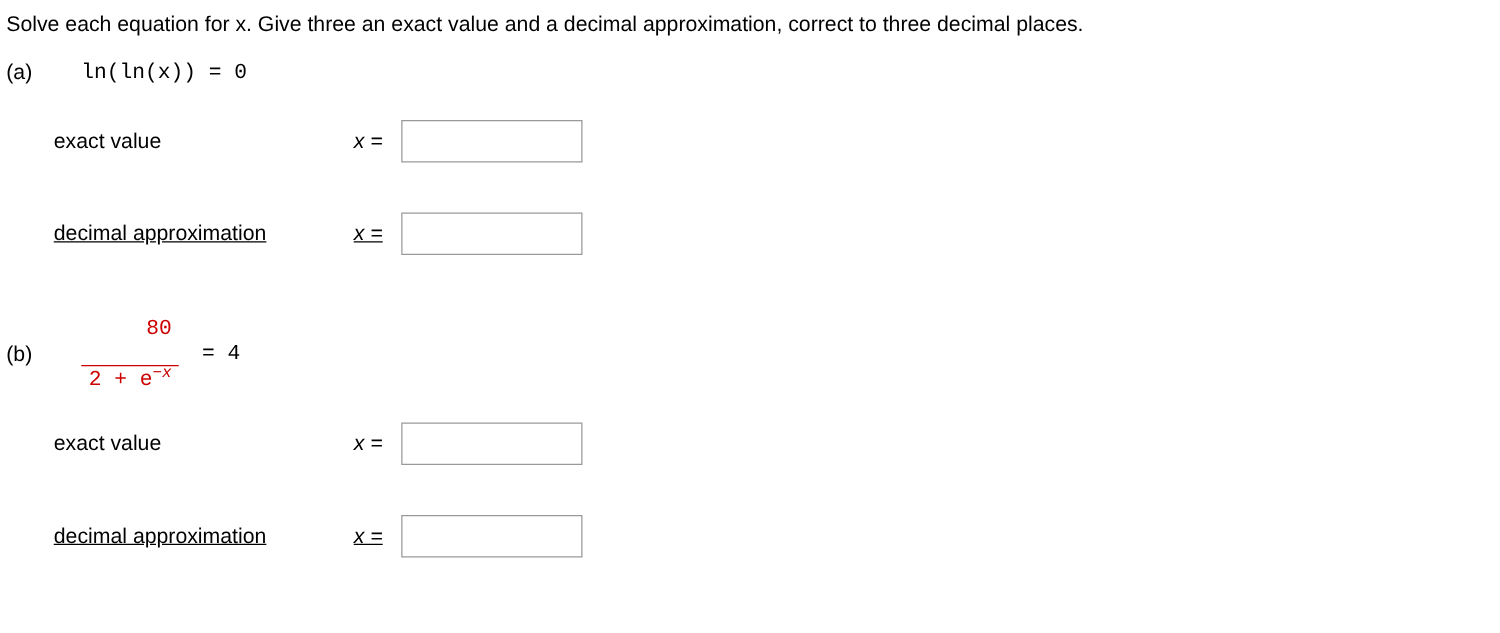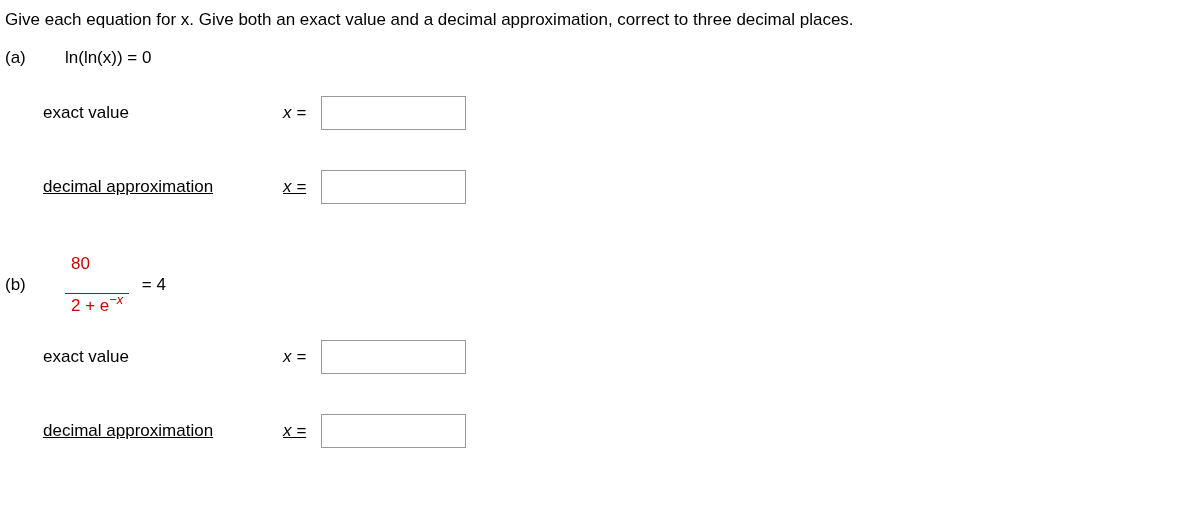--- a/index.html
+++ b/index.html
@@ -24,21 +24,21 @@
     .problem-header {
       display: flex;
       align-items: center;
       margin-bottom: 28px;
     }
     .part-label {
       width: 60px;
       flex-shrink: 0;
     }
     .equation {
-      font-family: Liberation Sans, sans-serif;
+      font-family: Liberation Mono, monospace;
     }
     .answer-section {
       margin-left: 38px;
     }
     .answer-row {
       display: flex;
       align-items: center;
       margin-bottom: 40px;
     }
     .answer-row:last-child {
@@ -57,21 +57,21 @@
       border: 1px solid #999;
       width: 145px;
       height: 34px;
       padding: 4px 8px;
       font-size: 16px;
       font-family: inherit;
     }
     .fraction {
       display: inline-flex;
       flex-direction: column;
-      align-items: flex-start;
+      align-items: flex-end;
       vertical-align: middle;
       color: #cc0000;
       margin-right: 8px;
     }
     .fraction .num {
       padding: 0 6px 2px;
     }
     .fraction .den {
       border-top: 1px solid #cc0000;
       padding: 2px 6px 0;
@@ -92,21 +92,21 @@
       display: flex;
       align-items: center;
       margin-bottom: 24px;
       margin-top: 50px;
     }
   </style>
 </head>
 <body>
 
 <div class="instruction">
-  <span>Give each equation for x. Give both an exact value and a decimal approximation, correct to three decimal places.</span>
+  <span>Solve each equation for x. Give three an exact value and a decimal approximation, correct to three decimal places.</span>
 </div>
 
 <div class="problem">
   <div class="problem-header">
     <span class="part-label">(a)</span>
     <span class="equation">ln(ln(x)) = 0</span>
   </div>
   <div class="answer-section">
     <div class="answer-row">
       <span class="answer-label">exact value</span>

